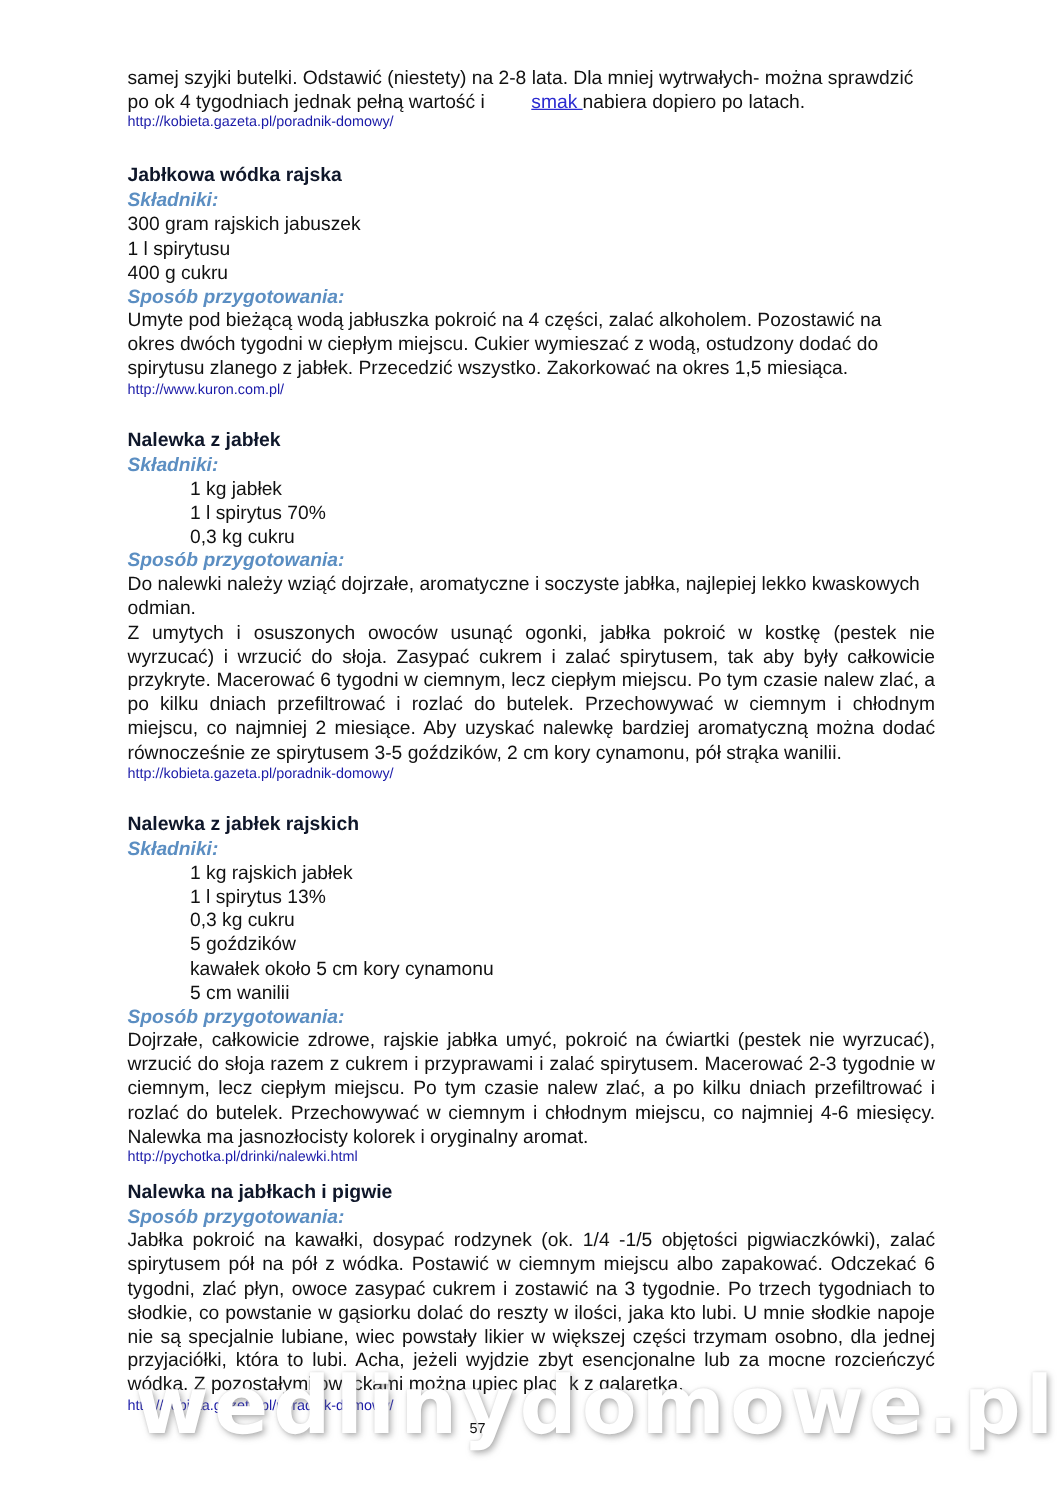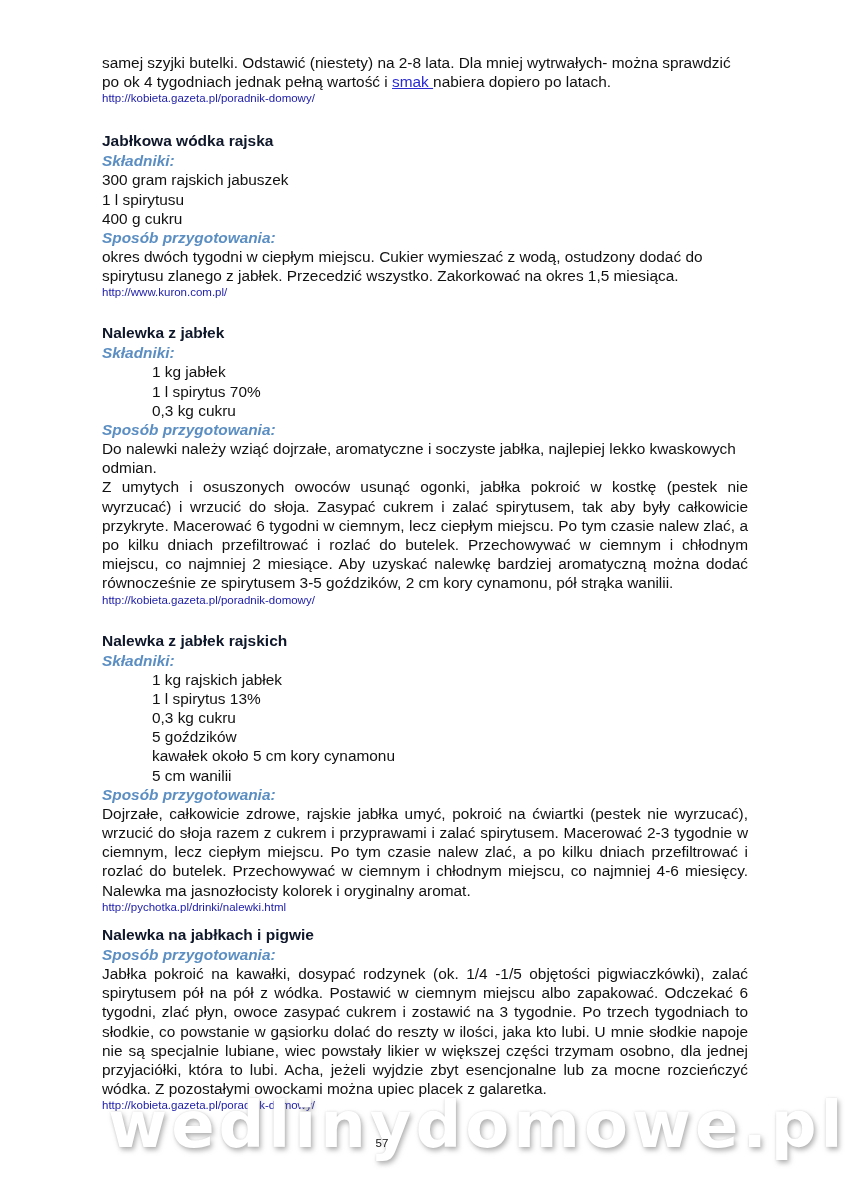--- a/index.html
+++ b/index.html
@@ -5,21 +5,21 @@
     html, body { margin: 0; padding: 0; background: #ffffff; }
     body { width: 848px; height: 1200px; position: relative; overflow: hidden; }
     .page {
       position: absolute; left: 102px; top: 53px; width: 646px;
       font-family: "Liberation Sans", sans-serif; color: #111111;
       font-size: 15.4px; line-height: 19.2px;
     }
     .p { margin: 0; }
     .justify { text-align: justify; }
     .src { font-size: 11.5px; line-height: 15px; color: #1a1aa8; display: block; }
-    .link { color: #2a2ad0; text-decoration: underline; }
+    .link { color: #2a2ad0; text-decoration: underline; margin-left: 33px; }
     .title {
       text-align: left; color: #0f172a; font-weight: bold;
       font-size: 15.5px; line-height: 20px; margin: 0;
     }
     .label {
       color: #5b8ec2; font-style: italic; font-weight: bold;
       font-size: 15.4px; line-height: 19px; margin: 0;
     }
     .ing { margin: 0; line-height: 19.2px; }
     .ing.indent { padding-left: 50px; }
@@ -49,20 +49,21 @@
     <a class="src">http://kobieta.gazeta.pl/poradnik-domowy/</a>
   </section>
 
   <section class="sec" style="margin-top:25px;">
     <h2 class="title">Jabłkowa wódka rajska</h2>
     <p class="label">Składniki:</p>
     <p class="ing">300 gram rajskich jabuszek</p>
     <p class="ing">1 l spirytusu</p>
     <p class="ing">400 g cukru</p>
     <p class="label">Sposób przygotowania:</p>
+    <p class="p">Umyte pod bieżącą wodą jabłuszka pokroić na 4 części, zalać alkoholem. Pozostawić na</p>
     <p class="p">okres dwóch tygodni w ciepłym miejscu. Cukier wymieszać z wodą, ostudzony dodać do</p>
     <p class="p">spirytusu zlanego z jabłek. Przecedzić wszystko. Zakorkować na okres 1,5 miesiąca.</p>
     <a class="src">http://www.kuron.com.pl/</a>
   </section>
 
   <section class="sec" style="margin-top:23px;">
     <h2 class="title">Nalewka z jabłek</h2>
     <p class="label">Składniki:</p>
     <p class="ing indent">1 kg jabłek</p>
     <p class="ing indent">1 l spirytus 70%</p>

